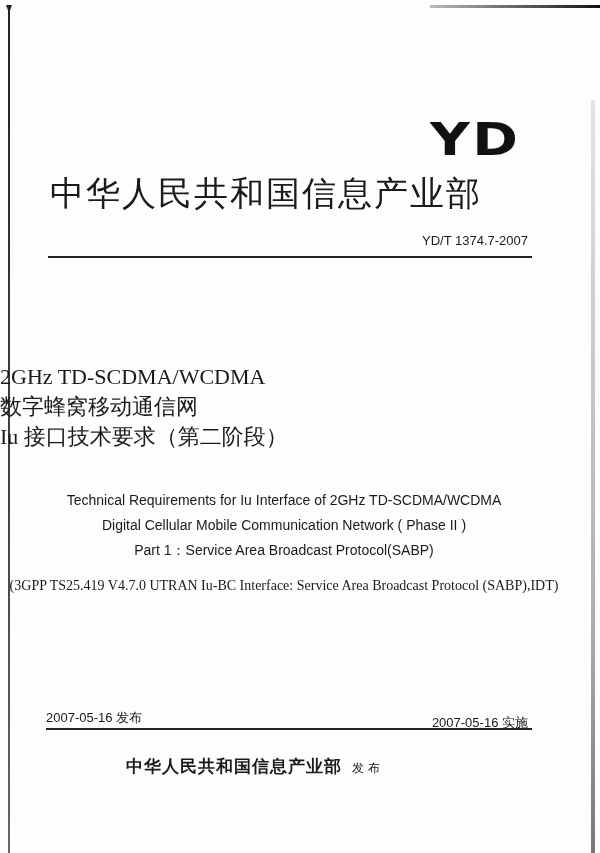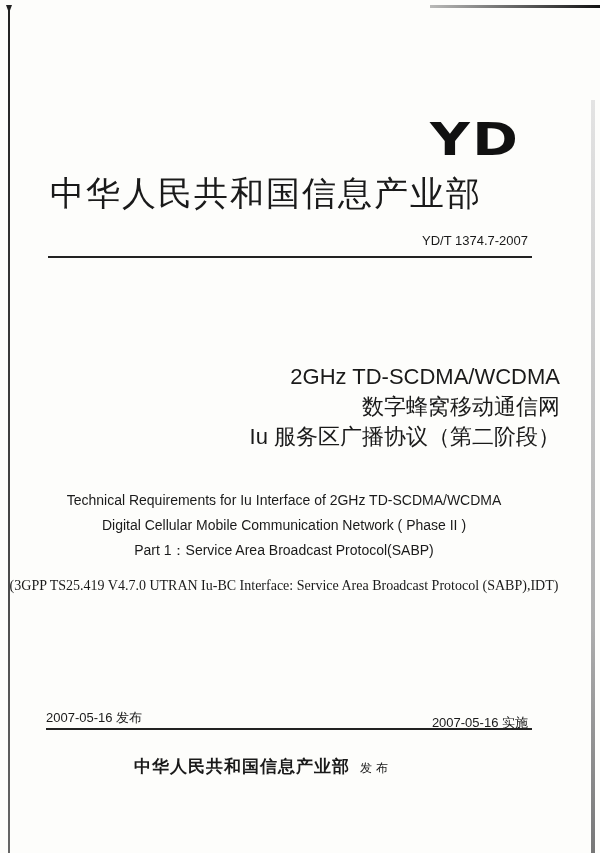--- a/index.html
+++ b/index.html
@@ -41,21 +41,21 @@
   }
   .std-number {
     position: absolute; right: 72px; top: 233px;
     font-size: 13px; line-height: 16px;
   }
   .rule-top {
     position: absolute; left: 48px; top: 256px; width: 484px; height: 2px;
     background: #222;
   }
   .cn-title {
-    position: absolute; left: 0; top: 362px; width: 560px; text-align: right;
+    position: absolute; left: 0; top: 362px; width: 560px; text-align: left; font-family: Liberation Serif, serif;
   }
   .cn-title div {
     font-size: 22px; line-height: 30px; white-space: nowrap;
   }
   .en-title {
     position: absolute; left: 0; top: 488px; width: 568px; text-align: center;
   }
   .en-title .l { font-size: 14px; line-height: 25px; white-space: nowrap; }
   .en-title .ref {
     font-family: Liberation Serif, serif;
@@ -65,21 +65,21 @@
     position: absolute; left: 46px; top: 709px; font-size: 13px;
   }
   .date-impl {
     position: absolute; right: 72px; top: 714px; font-size: 13px;
   }
   .rule-bottom {
     position: absolute; left: 46px; top: 728px; width: 486px; height: 2px;
     background: #222;
   }
   .publisher {
-    position: absolute; left: 134px; top: 755px;
+    position: absolute; left: 126px; top: 755px;
     font-family: "Liberation Serif", "DejaVu Serif", serif;
     font-weight: bold; font-size: 17px; letter-spacing: 1px;
     white-space: nowrap;
   }
   .publisher .pub-verb {
     font-weight: normal; font-size: 12px; margin-left: 10px; letter-spacing: 4px;
   }
 </style>
 </head>
 <body>
@@ -93,21 +93,21 @@
 
 <div class="std-title">中华人民共和国信息产业部</div>
 
 <div class="std-number">YD/T 1374.7-2007</div>
 
 <div class="rule-top"></div>
 
 <div class="cn-title">
   <div>2GHz TD-SCDMA/WCDMA</div>
   <div>数字蜂窝移动通信网</div>
-  <div>Iu 服务区广播协议（第二阶段）</div>
+  <div>Iu 接口技术要求（第二阶段）</div>
 </div>
 
 <div class="en-title">
   <div class="l">Technical Requirements for Iu Interface of 2GHz TD-SCDMA/WCDMA</div>
   <div class="l">Digital Cellular Mobile Communication Network ( Phase II )</div>
   <div class="l">Part 1：Service Area Broadcast Protocol(SABP)</div>
   <div class="ref">(3GPP TS25.419 V4.7.0 UTRAN Iu-BC Interface: Service Area Broadcast Protocol (SABP),IDT)</div>
 </div>
 
 <div class="date-issue">2007-05-16 发布</div>

